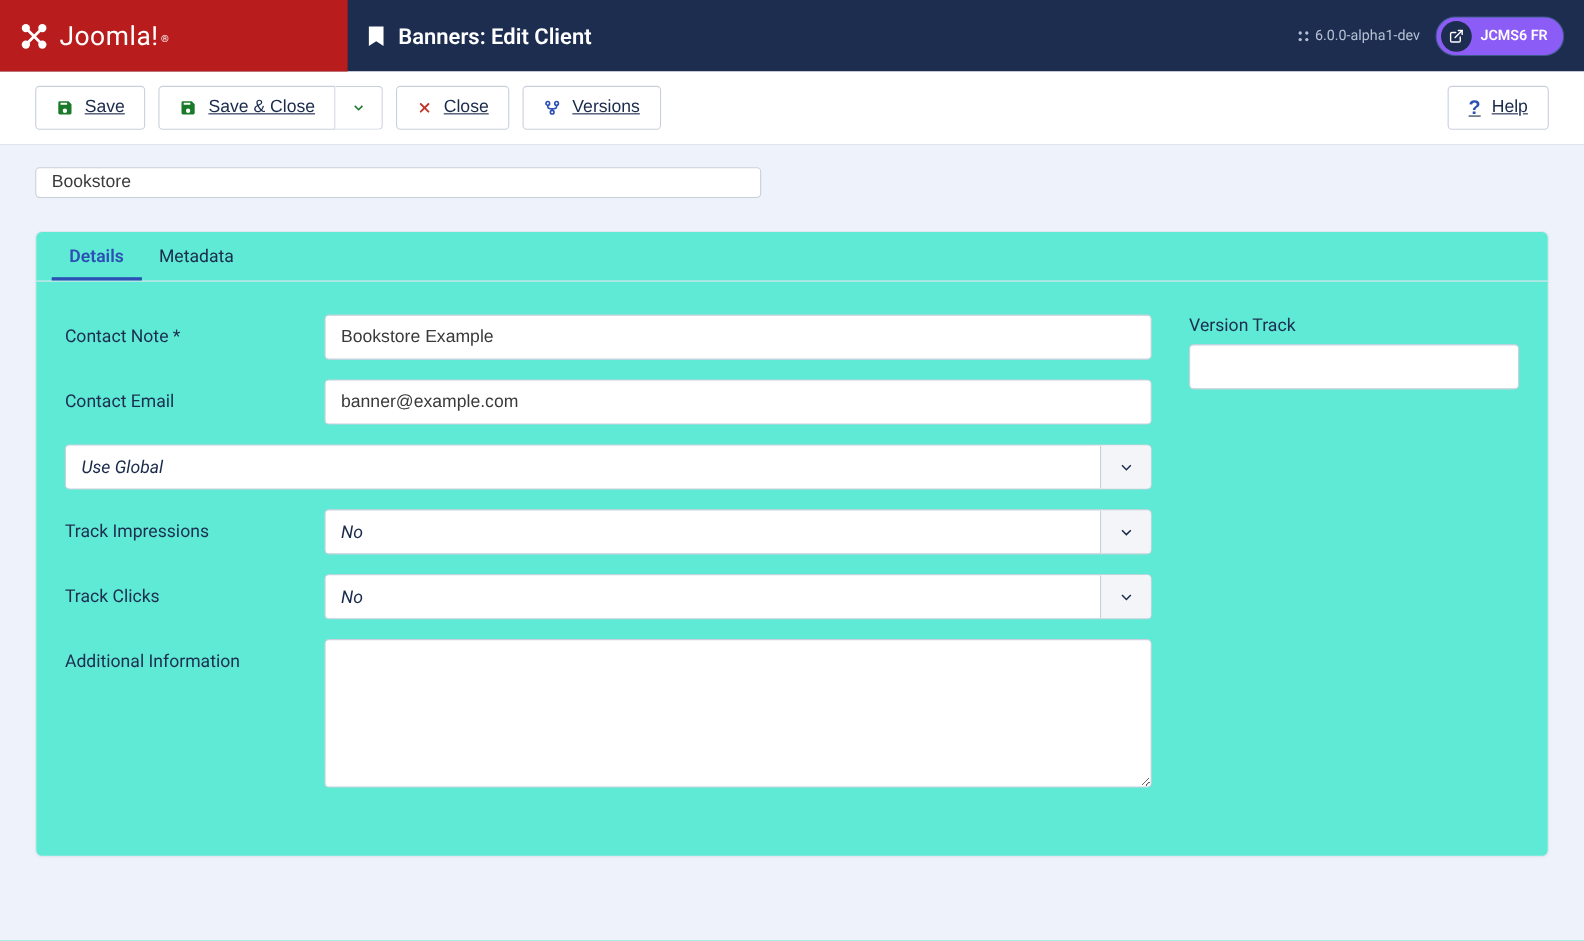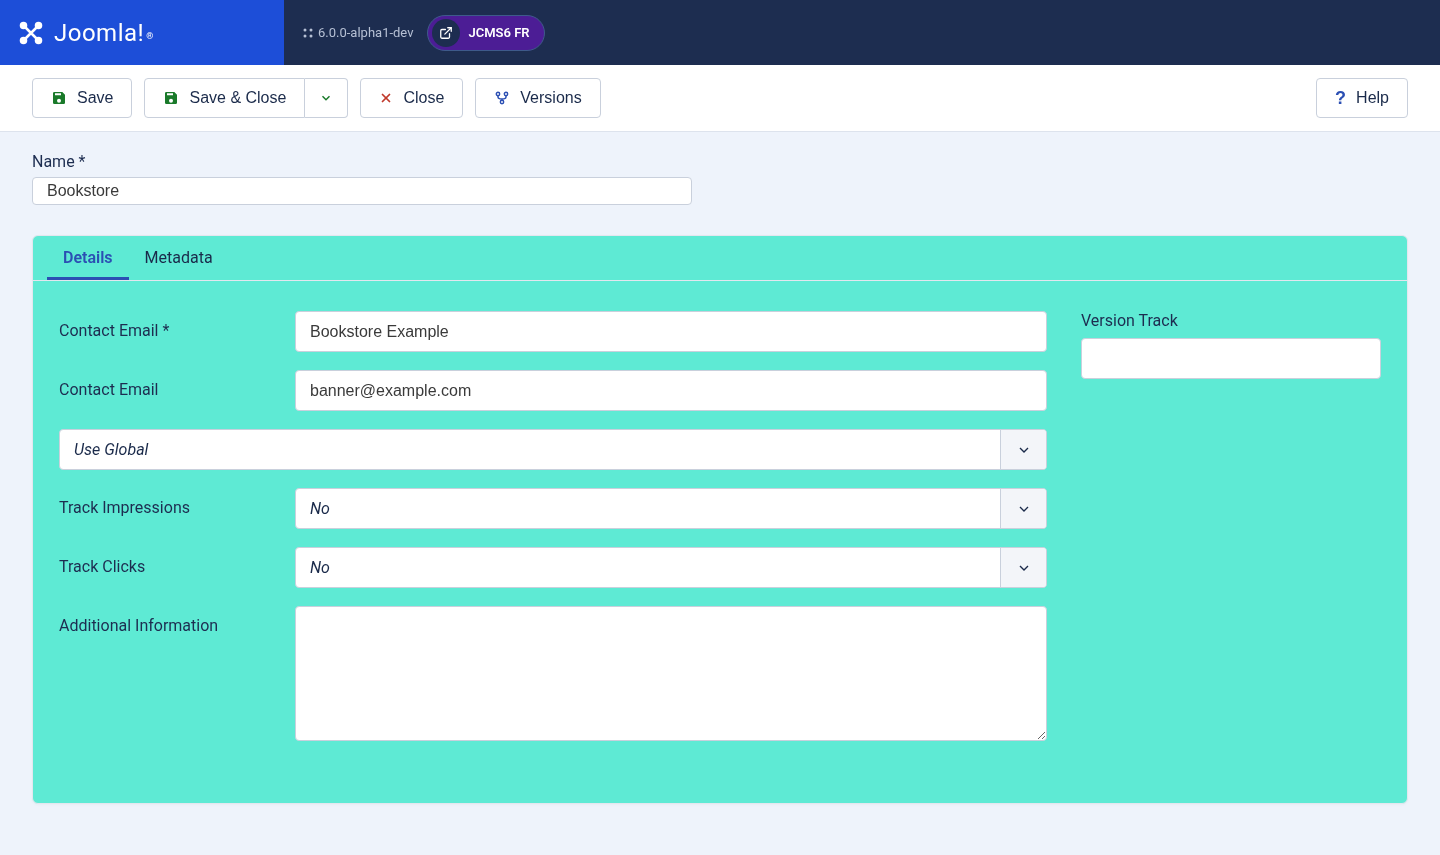--- a/index.html
+++ b/index.html
@@ -14,22 +14,22 @@
 
   
   .header {
     display: flex;
     align-items: stretch;
     height: 65px;
     background: #1d2d50;
     color: #fff;
   }
   .logo-cell {
-    width: 284px;
-    background: #1d4ed8;
+    width: 316px;
+    background: #b91c1c;
     display: flex;
     align-items: center;
     padding: 0 16px;
   }
   .logo-cell .jicon { margin-right: 8px; }
   .logo-text {
     font-size: 24px;
     font-weight: 400;
     letter-spacing: 0.5px;
     color: #fff;
@@ -56,21 +56,21 @@
     padding: 0 18px;
   }
   .version-str {
     color: #b6c0d4;
     font-size: 13px;
     display: flex;
     align-items: center;
     gap: 4px;
   }
   .site-pill {
-    background: #4c1d95;
+    background: #8b5cf6;
     border: 1px solid #3e5a8a;
     border-radius: 18px;
     color: #fff;
     font-size: 13px;
     font-weight: 600;
     display: flex;
     align-items: center;
     gap: 8px;
     padding: 3px 14px 3px 4px;
   }
@@ -96,20 +96,21 @@
     gap: 10px;
     background: #fff;
     border: 1px solid #c9d0dc;
     border-radius: 4px;
     padding: 9px 18px;
     font-size: 16px;
     color: #1a2a4a;
     cursor: pointer;
     font-weight: 400;
     height: 40px;
+    text-decoration: underline;
   }
   .btn-group {
     display: inline-flex;
   }
   .btn-group .btn:first-child { border-top-right-radius: 0; border-bottom-right-radius: 0; }
   .btn-group .btn:last-child { border-top-left-radius: 0; border-bottom-left-radius: 0; border-left: 0; padding: 9px 14px; }
   .spacer { flex: 1; }
 
   
   .page {
@@ -253,20 +254,28 @@
         <circle cx="18" cy="6" r="3" fill="#fff"></circle>
         <circle cx="6" cy="18" r="3" fill="#fff"></circle>
         <circle cx="18" cy="18" r="3" fill="#fff"></circle>
         <path d="M7 7 L17 17 M17 7 L7 17" stroke="#fff" stroke-width="2"></path>
       </svg>
     </span>
     <span class="logo-text">Joomla!</span>
     <span class="logo-reg">®</span>
   </div>
 
+  <div class="title-cell">
+    <span>
+      <svg width="16" height="20" viewBox="0 0 14 18">
+          <path d="M1 1h12v16l-6-4-6 4z" fill="#fff"></path>
+        </svg>
+    </span>
+    <span class="page-title">Banners: Edit Client</span>
+  </div>
 
   <div class="right-cell">
     <span class="version-str">
       <span>
         <svg width="12" height="12" viewBox="0 0 24 24">
             <circle cx="6" cy="6" r="3" fill="#b6c0d4"></circle>
             <circle cx="18" cy="6" r="3" fill="#b6c0d4"></circle>
             <circle cx="6" cy="18" r="3" fill="#b6c0d4"></circle>
             <circle cx="18" cy="18" r="3" fill="#b6c0d4"></circle>
           </svg>
@@ -340,36 +349,35 @@
 
   <button class="btn">
     <span style="color:#2b4fb3;font-weight:700;font-size:18px;line-height:1;">?</span>
     <span>Help</span>
   </button>
 </div>
 
 <div class="page">
 
   <div>
-    <div class="name-label">Name *</div>
     <input class="name-input" value="Bookstore" style="">
   </div>
 
   <div class="card">
     <div class="tabs">
       <div class="tab active">Details</div>
       <div class="tab">Metadata</div>
     </div>
 
     <div class="card-body">
 
       <div class="left-col">
 
         <div class="row">
-          <div class="lbl">Contact Email *</div>
+          <div class="lbl">Contact Note *</div>
           <div class="ctrl">
             <input class="input" value="Bookstore Example" style="">
           </div>
         </div>
 
         <div class="row">
           <div class="lbl">Contact Email</div>
           <div class="ctrl">
             <input class="input" value="banner@example.com" style="">
           </div>

